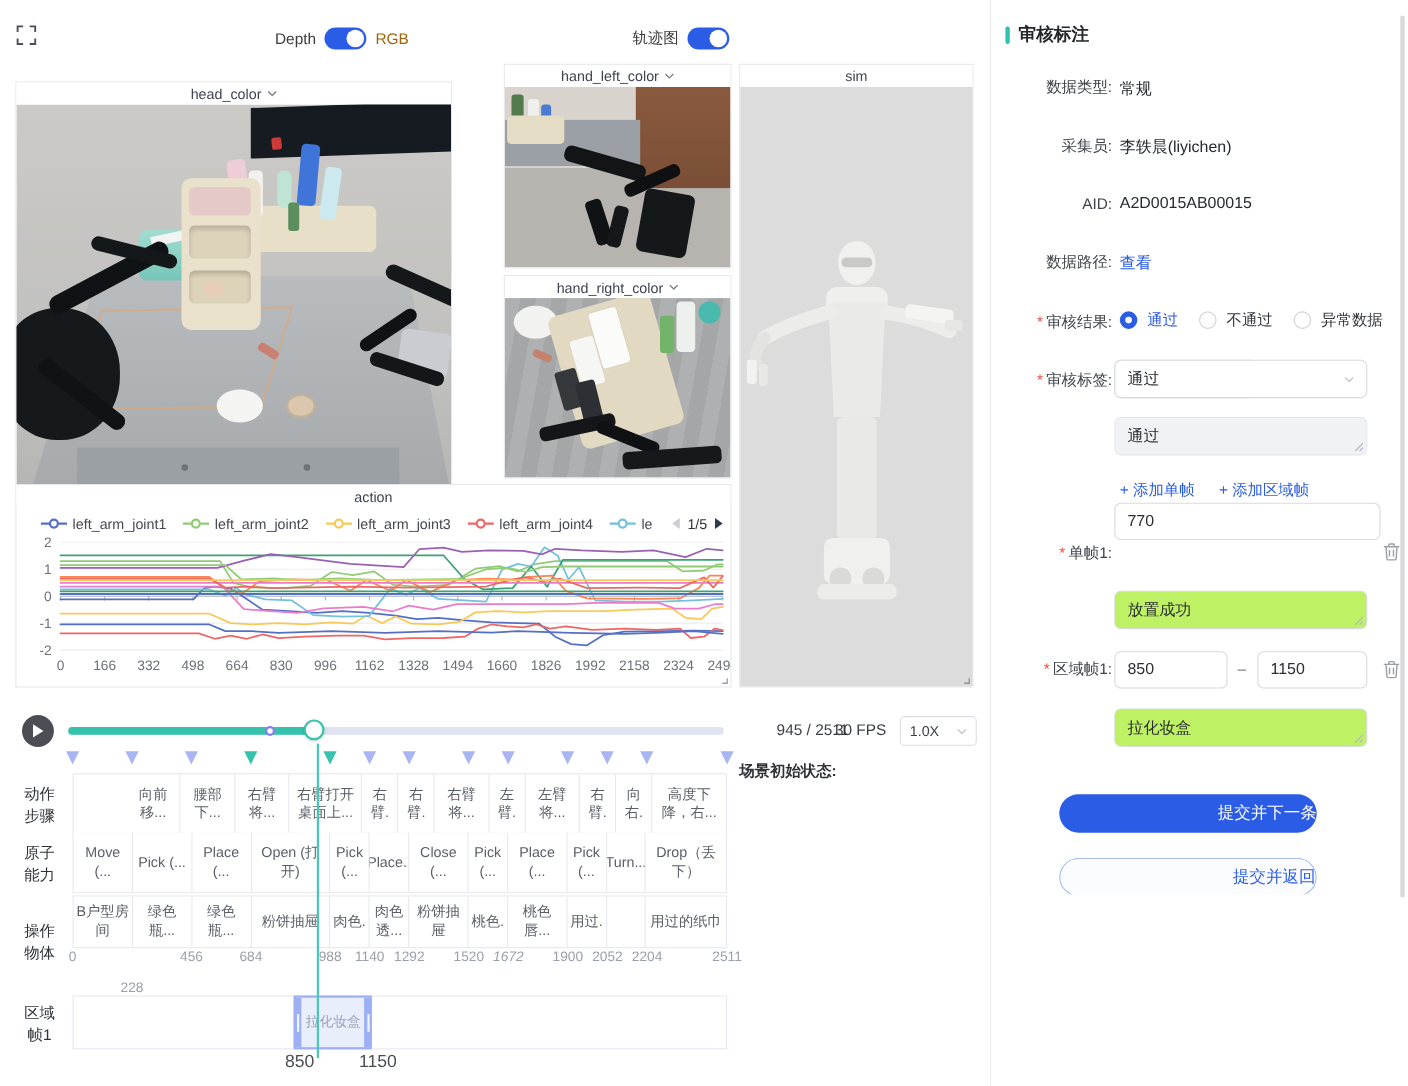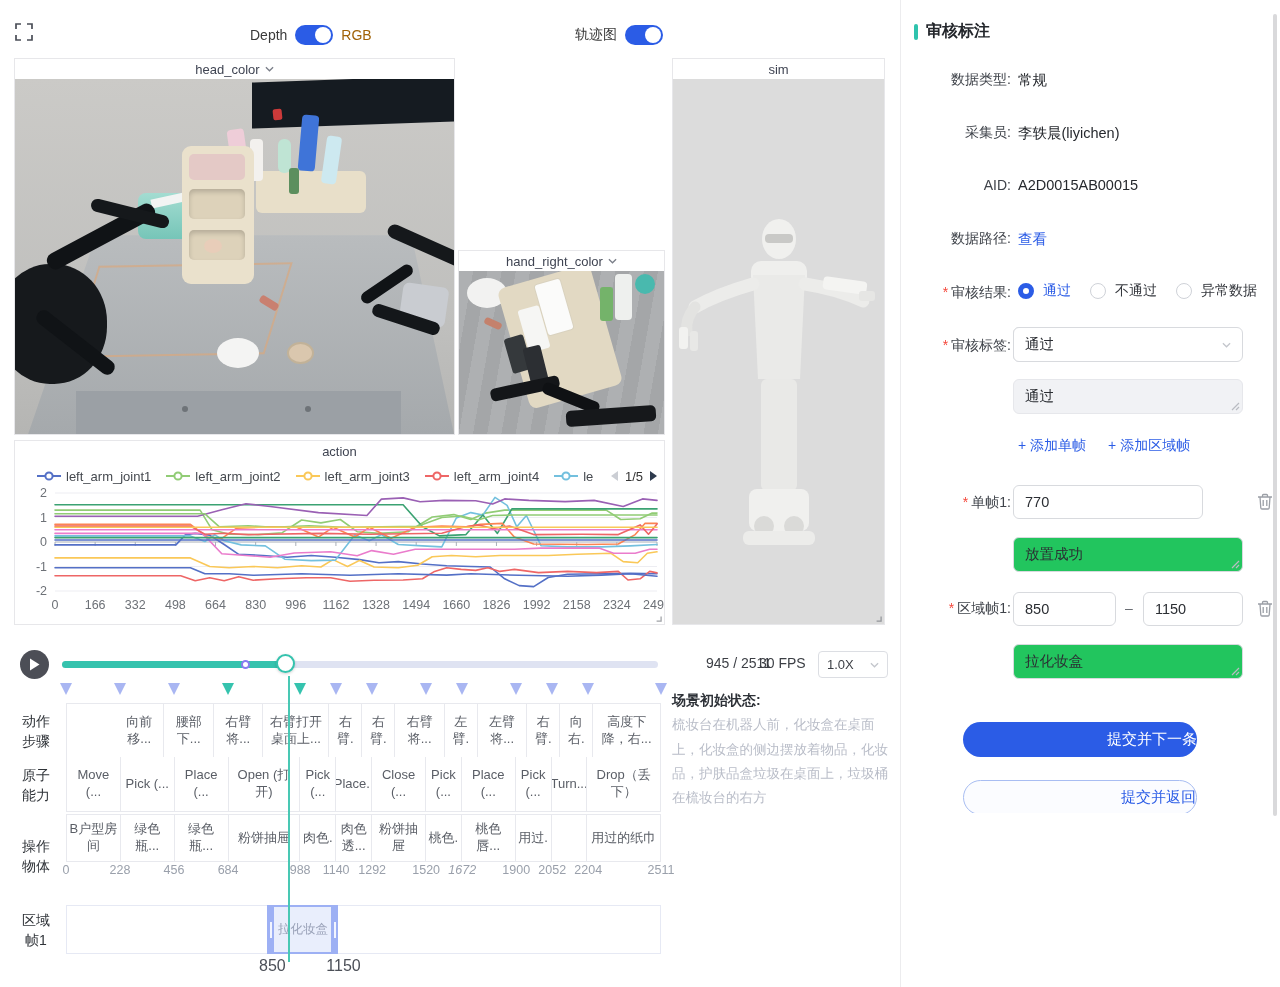--- a/index.html
+++ b/index.html
@@ -73,21 +73,21 @@
   .rp-label { position:absolute; left:0; width:110px; text-align:right; font-size:14px; color:#3f434a; }
   .rp-label .req { color:#f5473b; margin-right:3px; }
   .rp-value { position:absolute; left:117px; font-size:14.5px; color:#26292e; }
   .rp-link { color:#2b5ce6; cursor:pointer; }
   .radio-row { position:absolute; left:117px; display:flex; align-items:center; gap:9px; font-size:14px; color:#34373d; }
   .radio { width:16px; height:16px; border-radius:50%; background:#fff; border:1px solid #cfd2d8; cursor:pointer; }
   .radio.sel { border:5px solid #2b5ce6; }
   .radio-lab-sel { color:#2b5ce6; }
   .rp-select, .rp-input, .rp-note { position:absolute; border:1px solid #d8dade; border-radius:6px; background:#fff; font-size:14.5px; color:#2b2e33; display:flex; align-items:center; padding:0 11px; }
   .rp-select { justify-content:space-between; cursor:pointer; }
-  .rp-note { background:#22c55e; }
+  .rp-note { background:#bef264; }
   .rp-note.gray { background:#f1f2f5; border-color:#e6e7eb; }
   .rp-note .rz { position:absolute; right:2px; bottom:2px; }
   .add-links { position:absolute; left:117px; display:flex; gap:22px; font-size:14px; color:#2b5ce6; }
   .add-links span { cursor:pointer; }
   .trash { position:absolute; width:16px; height:17px; cursor:pointer; }
   .dash { position:absolute; color:#6b6e74; font-size:14px; }
   .btn { position:absolute; left:62px; width:234px; height:35px; border-radius:18px; display:flex; align-items:center; justify-content:flex-end; font-size:15px; cursor:pointer; }
   .btn.primary { background:#2b5ce6; color:#fff; }
   .btn.secondary { background:#fbfcff; color:#2b5ce6; border:1px solid #a8bdf2; }
   .scrollbar { left:1273px; top:14px; width:4px; height:802px; border-radius:2px; background:#d9d9db; cursor:grab; }
@@ -107,21 +107,21 @@
       </div>
     <span class="rgb-label">RGB</span>
   </div>
   <div class="abs toggle-group" style="left:575px; top:25px;">
     <span>轨迹图</span>
     <div class="toggle">
         <div class="knob"></div>
       </div>
   </div>
 
-  <div class="panel" style="left:14px; top:58px; width:441px; height:377px;">
+  <div class="panel" style="left:14px; top:74px; width:397px; height:377px;">
     <div class="panel-header">
       <span>head_color</span>
       <svg class="chev" viewBox="0 0 10 6" fill="none" stroke="#7a7e88" stroke-width="1.4">
           <path d="M1 1 L5 5 L9 1"></path>
         </svg>
     </div>
     <div class="panel-body" style="height:355px;">
       <div class="scene">
         <div style="inset:0; background:linear-gradient(#cbcac7,#bfbfbd 70%,#b5b5b3);"></div>
         <div style="left:54%; top:0; width:46%; height:13%; background:#151b21; transform:skewY(-2deg);"></div>
@@ -153,20 +153,44 @@
         <div style="left:17%; top:36%; width:80px; height:13px; border-radius:7px; background:#15181b; transform:rotate(14deg);"></div>
         <div style="left:3%; top:72%; width:95px; height:15px; border-radius:7px; background:#101316; transform:rotate(38deg);"></div>
         <div style="left:84%; top:46%; width:100px; height:14px; border-radius:7px; background:#15181b; transform:rotate(24deg);"></div>
         <div style="left:78%; top:56%; width:60px; height:12px; border-radius:6px; background:#101316; transform:rotate(-34deg);"></div>
         <div style="left:88%; top:58%; width:46px; height:40px; border-radius:6px; background:#c9ccd1; transform:rotate(8deg);"></div>
         <div style="left:81%; top:66%; width:70px; height:13px; border-radius:6px; background:#14171a; transform:rotate(18deg);"></div>
       </div>
     </div>
   </div>
 
+  <div class="panel" style="left:458px; top:58px; width:207px; height:186px;">
+    <div class="panel-header">
+      <span>hand_left_color</span>
+      <svg class="chev" viewBox="0 0 10 6" fill="none" stroke="#7a7e88" stroke-width="1.4">
+          <path d="M1 1 L5 5 L9 1"></path>
+        </svg>
+    </div>
+    <div class="panel-body" style="height:164px;">
+      <div class="scene">
+        <div style="inset:0; background:linear-gradient(#d8d3cc 0 45%, #b7b4b0 45%);"></div>
+        <div style="left:58%; top:0; width:42%; height:56%; background:linear-gradient(#8a5a3f,#7a4e36);"></div>
+        <div style="left:0; top:18%; width:60%; height:26%; background:#9aa0a5;"></div>
+        <div style="left:3%; top:4%; width:11px; height:27px; border-radius:3px; background:#53794f;"></div>
+        <div style="left:10%; top:7%; width:10px; height:22px; border-radius:3px; background:#f1efec;"></div>
+        <div style="left:16%; top:10%; width:9px; height:18px; border-radius:3px; background:#4a7ad2;"></div>
+        <div style="left:1%; top:16%; width:52px; height:26px; border-radius:4px; background:#e5dcc6;"></div>
+        <div style="left:26%; top:38%; width:76px; height:15px; border-radius:6px; background:#121416; transform:rotate(16deg);"></div>
+        <div style="left:52%; top:48%; width:54px; height:12px; border-radius:5px; background:#0e1012; transform:rotate(-24deg);"></div>
+        <div style="left:60%; top:58%; width:46px; height:58px; border-radius:6px; background:#15181b; transform:rotate(10deg);"></div>
+        <div style="left:38%; top:62%; width:15px; height:42px; border-radius:4px; background:#101316; transform:rotate(-18deg);"></div>
+        <div style="left:47%; top:66%; width:13px; height:38px; border-radius:4px; background:#15181b; transform:rotate(14deg);"></div>
+      </div>
+    </div>
+  </div>
 
   <div class="panel" style="left:458px; top:250px; width:207px; height:185px;">
     <div class="panel-header">
       <span>hand_right_color</span>
       <svg class="chev" viewBox="0 0 10 6" fill="none" stroke="#7a7e88" stroke-width="1.4">
           <path d="M1 1 L5 5 L9 1"></path>
         </svg>
     </div>
     <div class="panel-body" style="height:163px;">
       <div class="scene">
@@ -406,21 +430,21 @@
       <div class="cell" style="width: 6.05337%;">肉色透...</div>
       <div class="cell" style="width: 9.08005%;">粉饼抽屉</div>
       <div class="cell" style="width: 6.05337%;">桃色.</div>
       <div class="cell" style="width: 9.08005%;">桃色唇...</div>
       <div class="cell" style="width: 6.05337%;">用过.</div>
       <div class="cell" style="width: 6.05337%;"></div>
       <div class="cell" style="width: 12.2262%;">用过的纸巾</div>
     </div>
   <div id="frame-axis">
       <div class="frame-axis-label" style="left: 66px;">0</div>
-      <div class="frame-axis-label" style="left: 120.026px;">228</div>
+      <div class="frame-axis-label" style="left: 120.026px; margin-top: 28px;">228</div>
       <div class="frame-axis-label" style="left: 174.053px;">456</div>
       <div class="frame-axis-label" style="left: 228.079px;">684</div>
       <div class="frame-axis-label" style="left: 300.114px;">988</div>
       <div class="frame-axis-label" style="left: 336.131px;">1140</div>
       <div class="frame-axis-label" style="left: 372.149px;">1292</div>
       <div class="frame-axis-label" style="left: 426.175px; text-align: right;">1520</div>
       <div class="frame-axis-label" style="left: 462.193px; font-style: italic;">1672</div>
       <div class="frame-axis-label" style="left: 516.219px;">1900</div>
       <div class="frame-axis-label" style="left: 552.237px;">2052</div>
       <div class="frame-axis-label" style="left: 588.254px;">2204</div>
@@ -435,21 +459,20 @@
       <div class="seg-grip" style="right:-2px;"></div>
     </div>
   </div>
   <div class="region-tick" id="region-tick-start" style="left: 272.414px;">850</div>
   <div class="region-tick" id="region-tick-end" style="left: 343.501px;">1150</div>
 
   <div class="abs current-line"></div>
 
   <div class="abs scene-desc">
     <b>场景初始状态:</b>
-    <p>梳妆台在机器人前，化妆盒在桌面上，化妆盒的侧边摆放着物品，化妆品，护肤品盒垃圾在桌面上，垃圾桶在梳妆台的右方</p>
   </div>
 
   <div class="abs right-divider"></div>
   <div class="abs right-panel">
     <div class="rp-title">
       <div class="bar"></div>
       <span>审核标注</span>
     </div>
 
     <div class="rp-label" style="top:71px;">数据类型:</div>
@@ -494,21 +517,21 @@
           <path d="M8 1 L1 8 M8 5 L5 8" stroke="#b9bcc2" stroke-width="1.2"></path>
         </svg>
     </div>
 
     <div class="add-links" style="top:437px;">
       <span>+ 添加单帧</span>
       <span>+ 添加区域帧</span>
     </div>
 
     <div class="rp-label" style="top:494px;"><span class="req">*</span><span>单帧1:</span></div>
-    <div class="rp-input" style="left:112px; top:485px; width:190px; height:34px;">
+    <div class="rp-input" style="left:112px; top:457px; width:242px; height:34px;">
       <span>770</span>
     </div>
     <svg class="trash" style="left:356px; top:493px;" viewBox="0 0 16 17" fill="none" stroke="#9b9fa6" stroke-width="1.3">
       <path d="M1 4 H15 M5.5 4 V2.5 A1 1 0 0 1 6.5 1.5 H9.5 A1 1 0 0 1 10.5 2.5 V4 M3 4 L3.8 15 A1.2 1.2 0 0 0 5 16 H11 A1.2 1.2 0 0 0 12.2 15 L13 4 M6.2 7 V13 M9.8 7 V13"></path>
     </svg>
 
     <div class="rp-note" style="left:112px; top:537px; width:230px; height:35px;">
       <span>放置成功</span>
       <svg class="rz" width="9" height="9" viewBox="0 0 9 9">
           <path d="M8 1 L1 8 M8 5 L5 8" stroke="#b9bcc2" stroke-width="1.2"></path>

